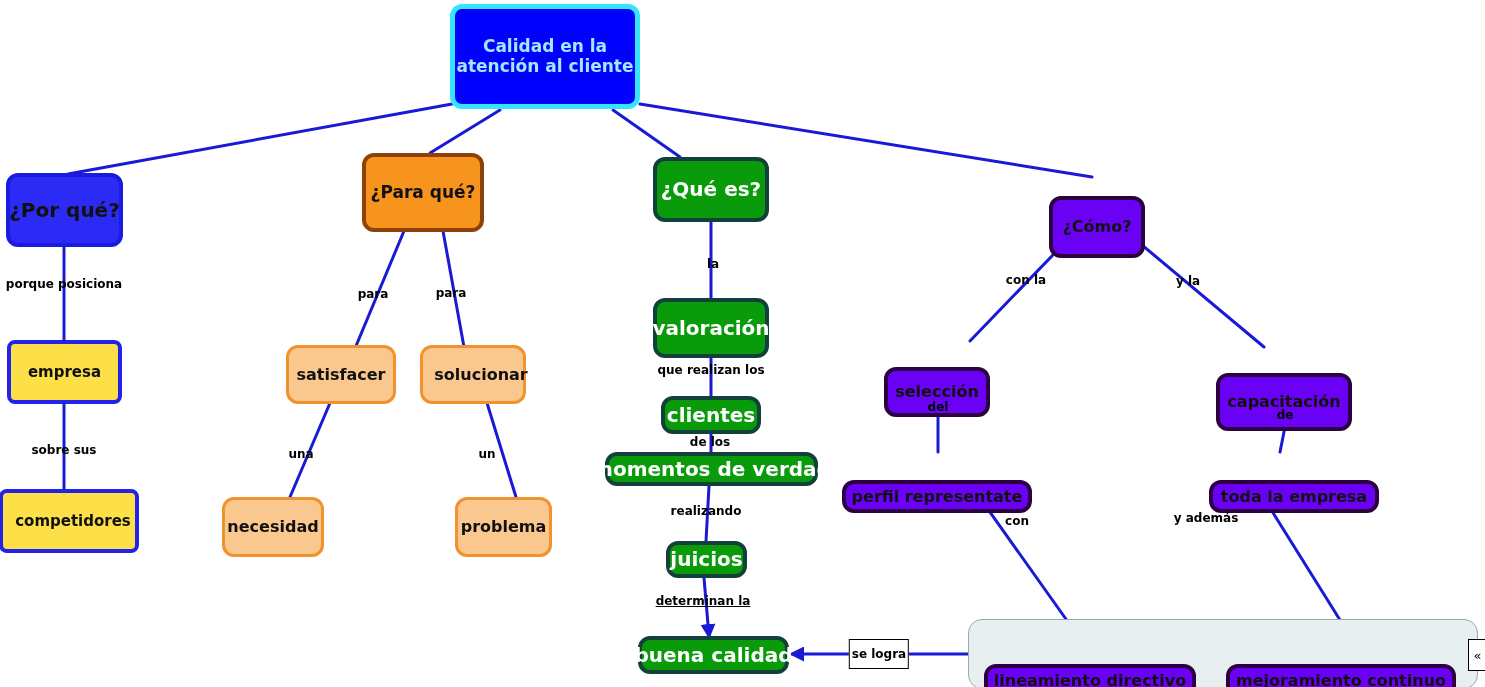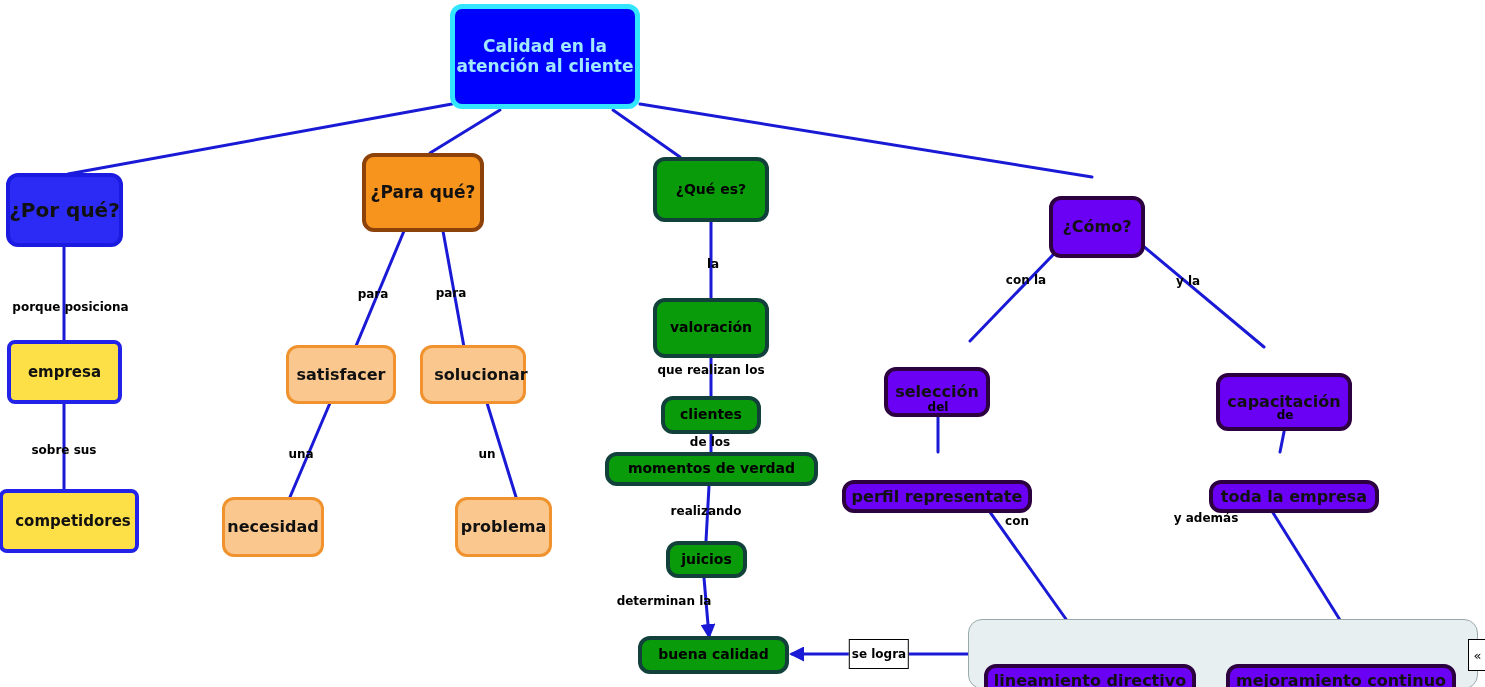--- a/index.html
+++ b/index.html
@@ -82,22 +82,22 @@
     border-radius: 12px;
     color: #111111;
     font-size: 16px;
   }
   
   .n-green {
     background: #0a9b0a;
     border-color: #11413a;
     border-width: 4px;
     border-radius: 12px;
-    color: #000000;
-    font-size: 14px;
+    color: #ffffff;
+    font-size: 20px;
   }
   
   .n-purple {
     background: #6a00f4;
     border-color: #2d0140;
     border-width: 4px;
     border-radius: 12px;
     color: #111111;
     font-size: 16px;
     margin-top: 28px;
@@ -248,31 +248,31 @@
   <div class="node n-purple" style="left:1209px; top:452px; width:170px; height:33px;">
     <span>toda la empresa</span>
   </div>
   <div class="node n-purple" style="left:984px; top:636px; width:212px; height:34px;">
     <span>lineamiento directivo</span>
   </div>
   <div class="node n-purple" style="left:1226px; top:636px; width:230px; height:34px;">
     <span>mejoramiento continuo</span>
   </div>
 
-  <div class="edge-label" style="left:64px; top:307px;padding-left:13px;">porque  posiciona</div>
+  <div class="edge-label" style="left:64px; top:284px;">porque  posiciona</div>
   <div class="edge-label" style="left:64px; top:450px;">sobre sus</div>
   <div class="edge-label" style="left:373px; top:294px;">para</div>
   <div class="edge-label" style="left:451px; top:293px;">para</div>
   <div class="edge-label" style="left:301px; top:454px;">una</div>
   <div class="edge-label" style="left:487px; top:454px;">un</div>
   <div class="edge-label" style="left:713px; top:264px;">la</div>
   <div class="edge-label" style="left:711px; top:370px;">que realizan los</div>
   <div class="edge-label" style="left:710px; top:442px;">de los</div>
   <div class="edge-label" style="left:706px; top:511px;">realizando</div>
-  <div class="edge-label" style="left:664px; top:601px;">determinan la</div>
+  <div class="edge-label" style="left:703px; top:601px;text-decoration:underline;">determinan la</div>
   <div class="edge-label" style="left:1026px; top:280px;">con la</div>
   <div class="edge-label" style="left:1188px; top:281px;">y la</div>
   <div class="edge-label" style="left:938px; top:407px;">del</div>
   <div class="edge-label" style="left:1285px; top:415px;">de</div>
   <div class="edge-label" style="left:1017px; top:521px;">con</div>
   <div class="edge-label" style="left:1206px; top:518px;">y además</div>
   <div class="edge-label boxed" style="left:879px; top:654px;">se logra</div>
 
   <div class="collapse-handle" style="left:1468px; top:639px; width:17px; height:30px;">
     <span>«</span>

